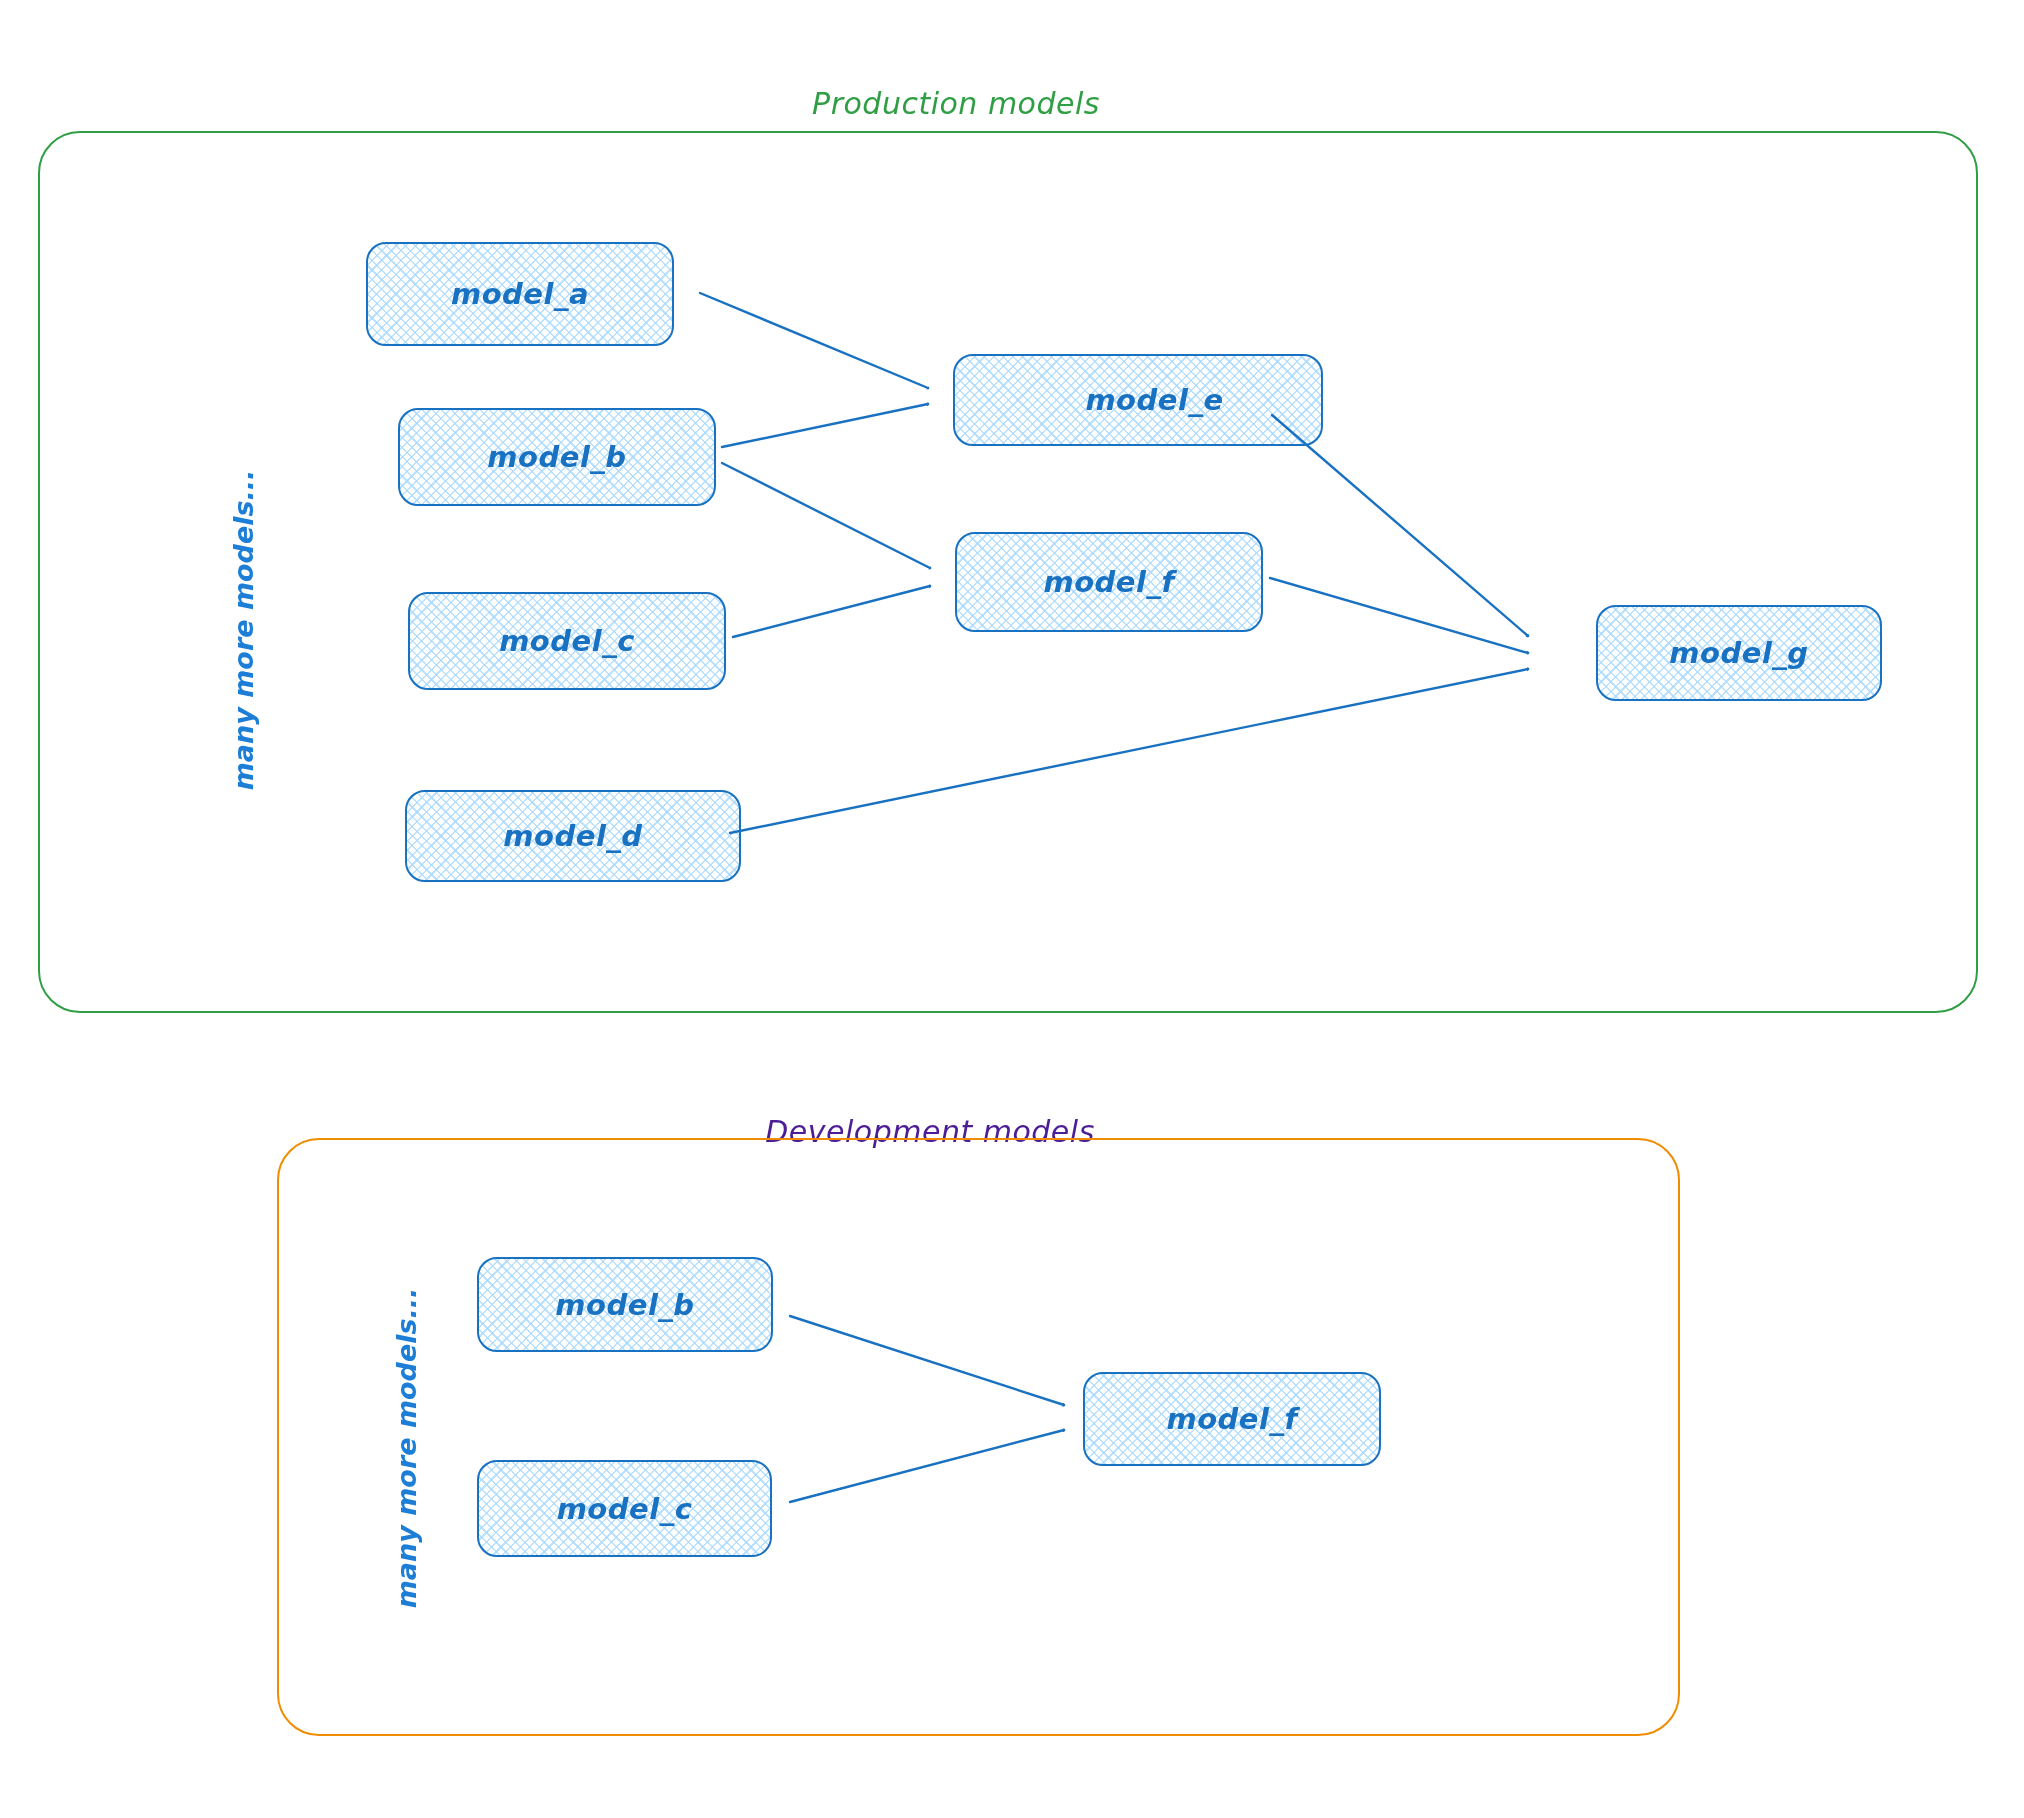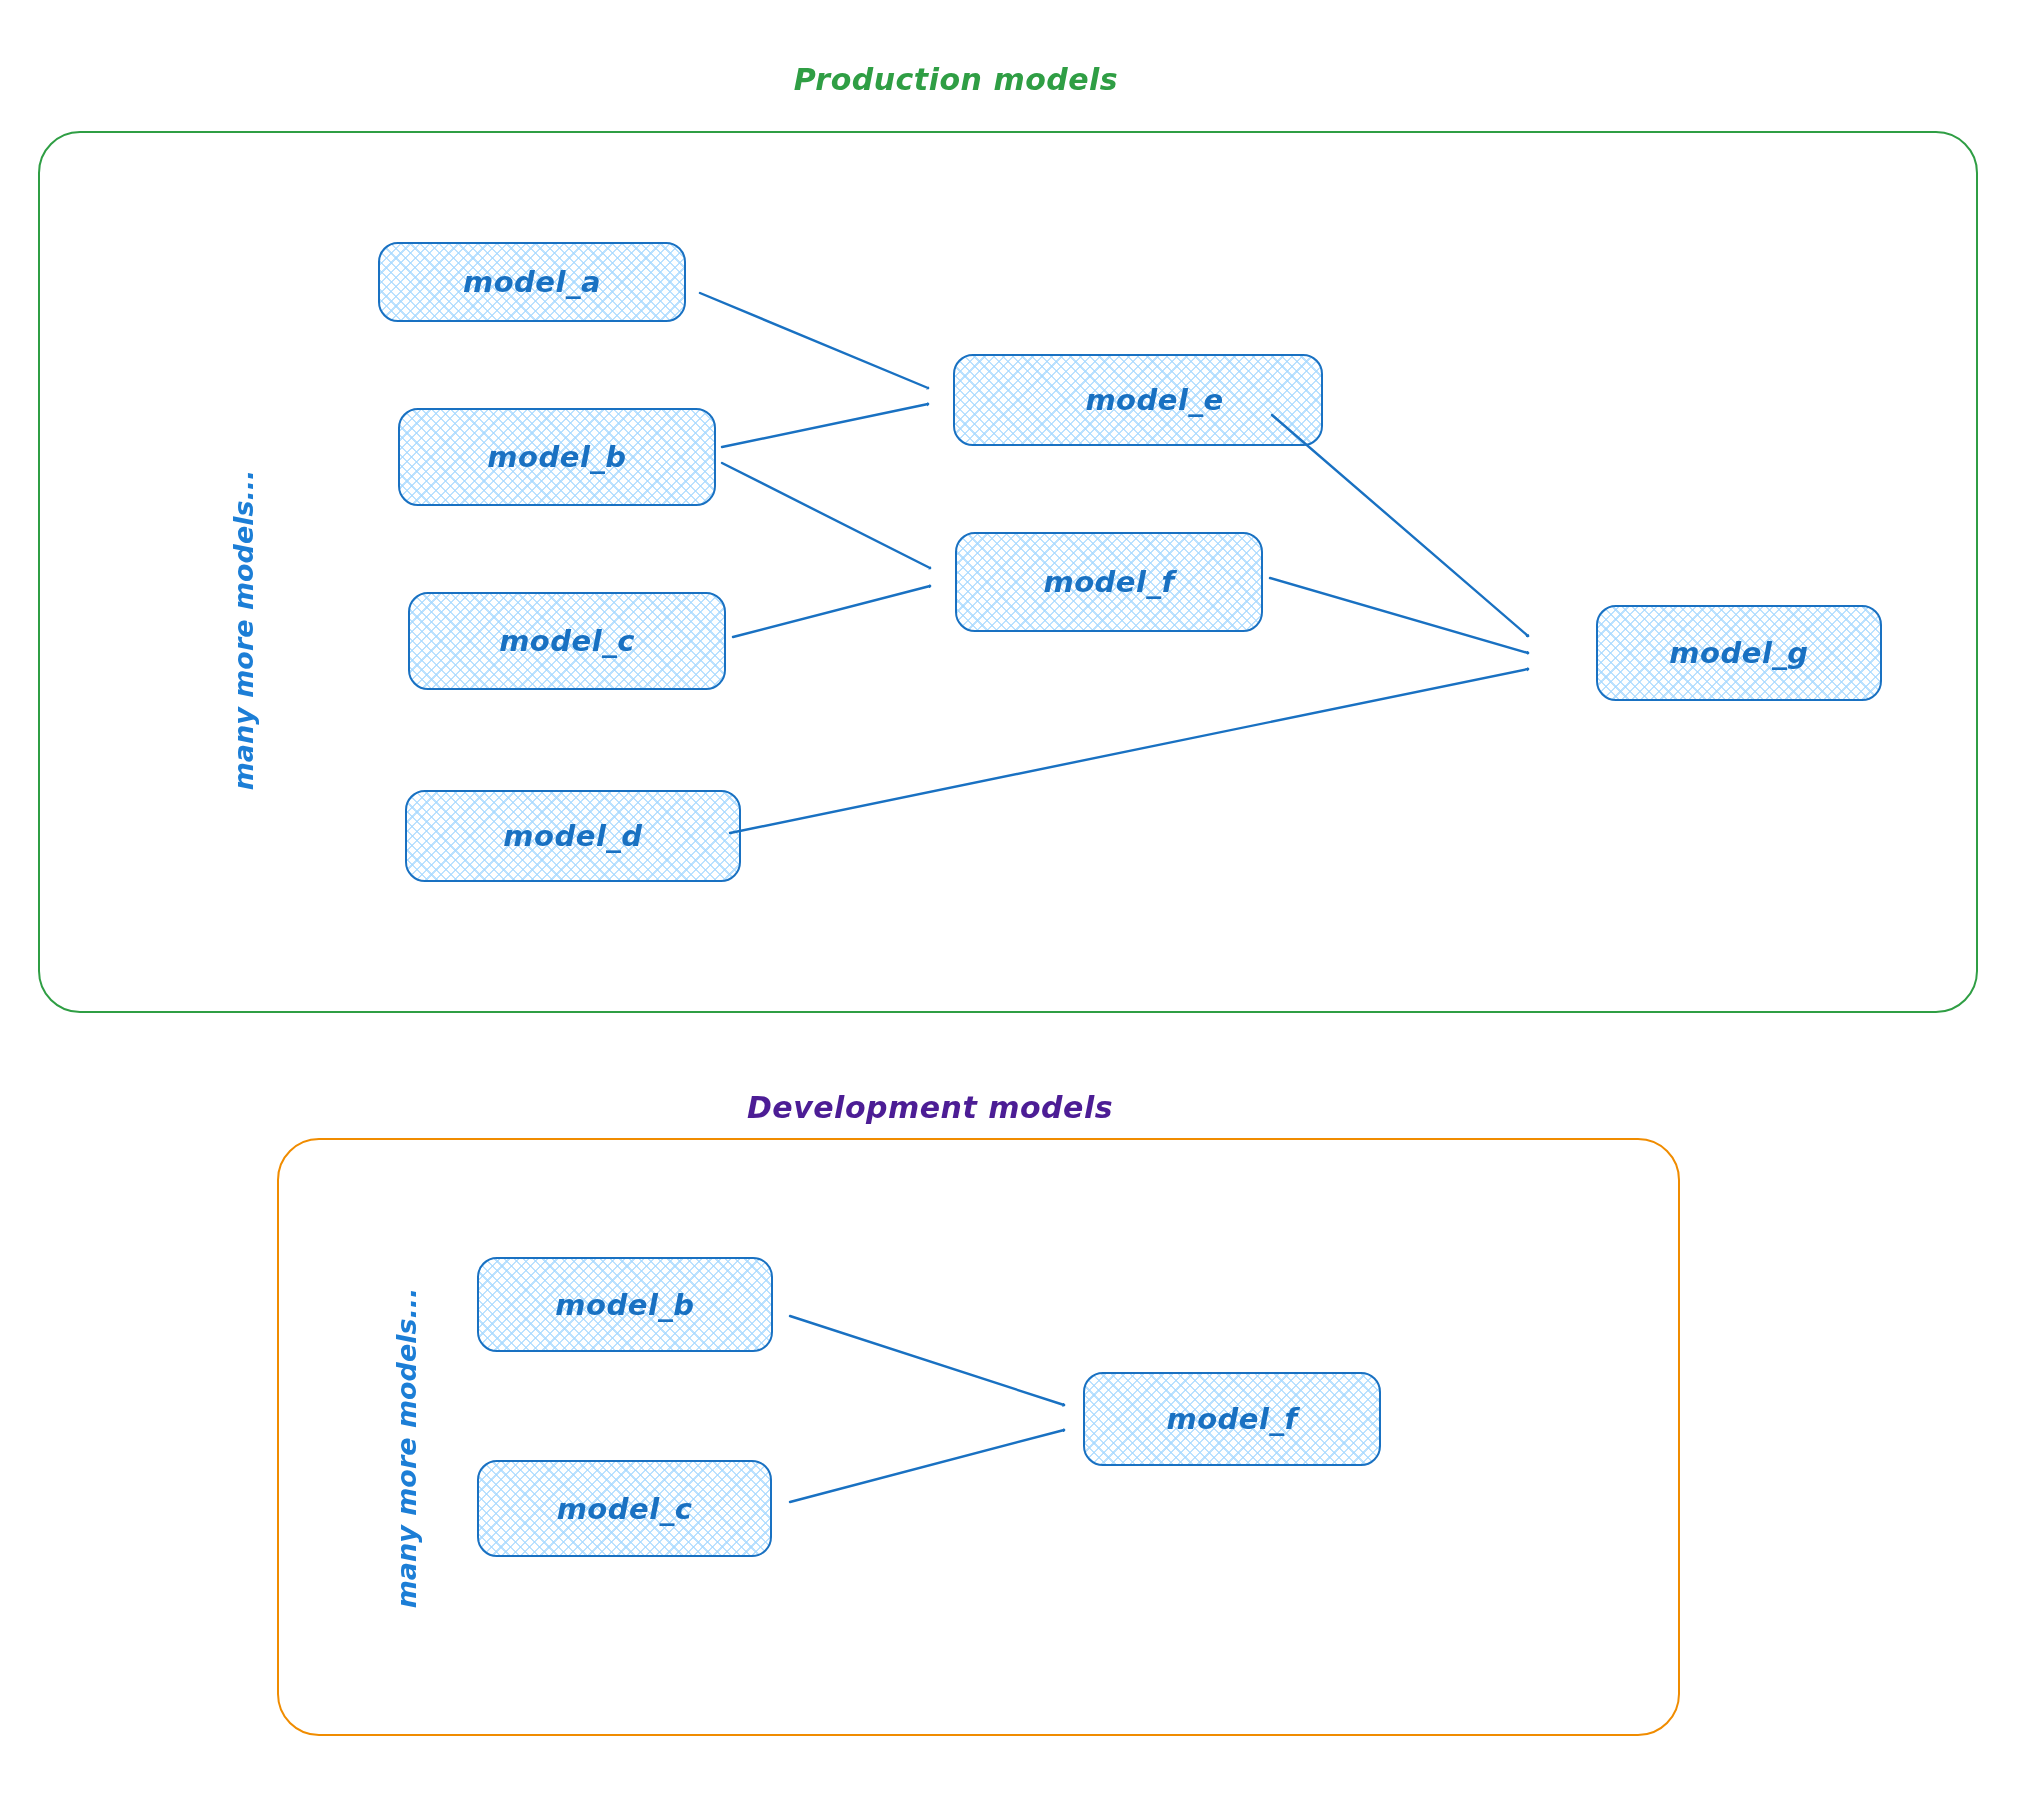--- a/index.html
+++ b/index.html
@@ -26,25 +26,26 @@
     border: 2.5px solid #2f9e44;
   }
   .frame-development {
     left: 277px; top: 1138px;
     width: 1399px; height: 594px;
     border: 2px solid #f08c00;
   }
   .section-title {
     position: absolute;
     font-size: 30px;
-    font-weight: 700;
+    font-weight: 400;
     letter-spacing: 0.5px;
     font-style: italic;
     white-space: nowrap;
     transform: translateX(-50%);
+    margin-top: 24px;
   }
   .title-production { left: 956px; top: 62px; color: #2f9e44; }
   .title-development { left: 930px; top: 1090px; color: #4c1d95; }
   .side-label {
     position: absolute;
     color: #1c7ed6;
     font-size: 27px;
     font-weight: 600;
     font-style: italic;
     white-space: nowrap;
@@ -64,21 +65,21 @@
     font-size: 29px;
     font-weight: 600;
     font-style: italic;
     letter-spacing: 0.5px;
     background:
       repeating-linear-gradient(45deg,  rgba(165,216,255,0.75) 0 1.6px, rgba(255,255,255,0) 1.6px 6.8px),
       repeating-linear-gradient(135deg, rgba(165,216,255,0.75) 0 1.6px, rgba(255,255,255,0) 1.6px 6.8px),
       #ffffff;
   }
   
-  .n-pa { left: 378px; top: 242px; width: 308px; height: 80px; }
+  .n-pa { left: 366px; top: 242px; width: 308px; height: 104px; }
   .n-pb { left: 398px; top: 408px; width: 318px; height: 98px; }
   .n-pc { left: 408px; top: 592px; width: 318px; height: 98px; }
   .n-pd { left: 405px; top: 790px; width: 336px; height: 92px; }
   .n-pe { left: 953px; top: 354px; width: 370px; height: 92px; padding-left: 33px; }
   .n-pf { left: 955px; top: 532px; width: 308px; height: 100px; }
   .n-pg { left: 1596px; top: 605px; width: 286px; height: 96px; }
   
   .n-db { left: 477px; top: 1257px; width: 296px; height: 95px; }
   .n-dc { left: 477px; top: 1460px; width: 295px; height: 97px; }
   .n-df { left: 1083px; top: 1372px; width: 298px; height: 94px; }

